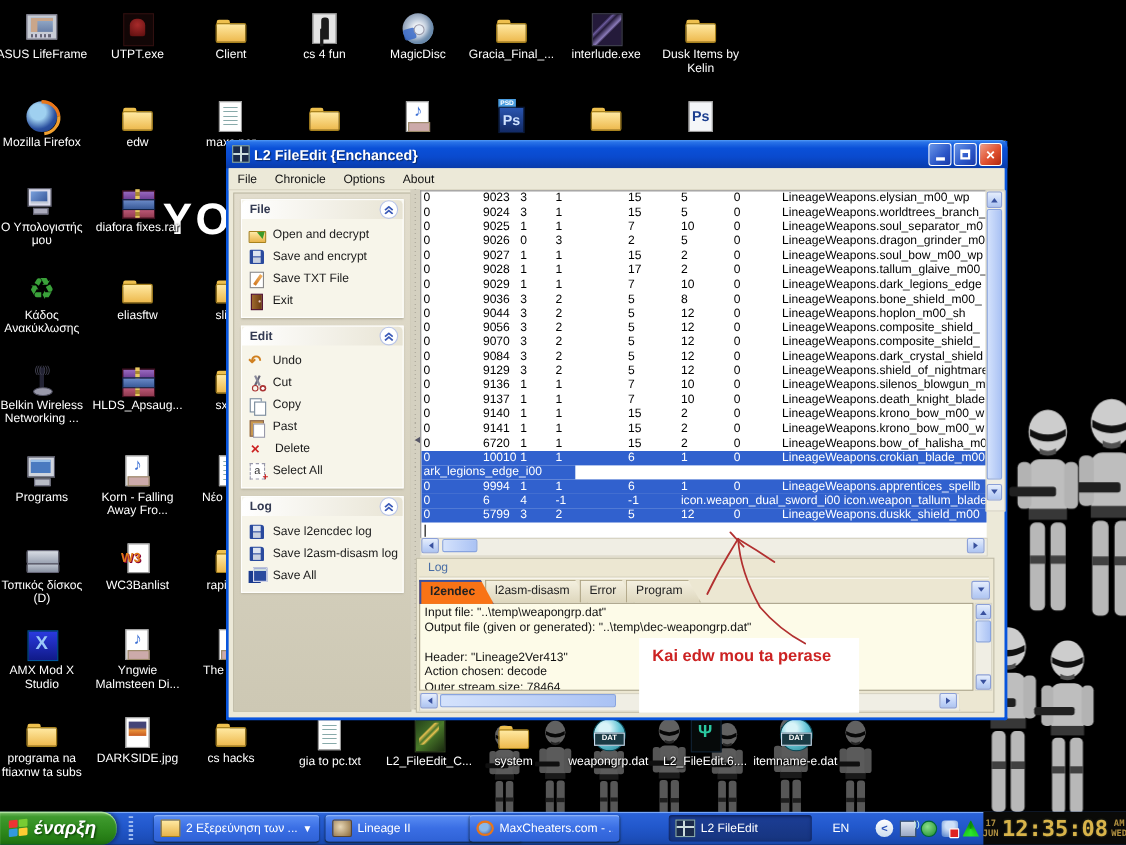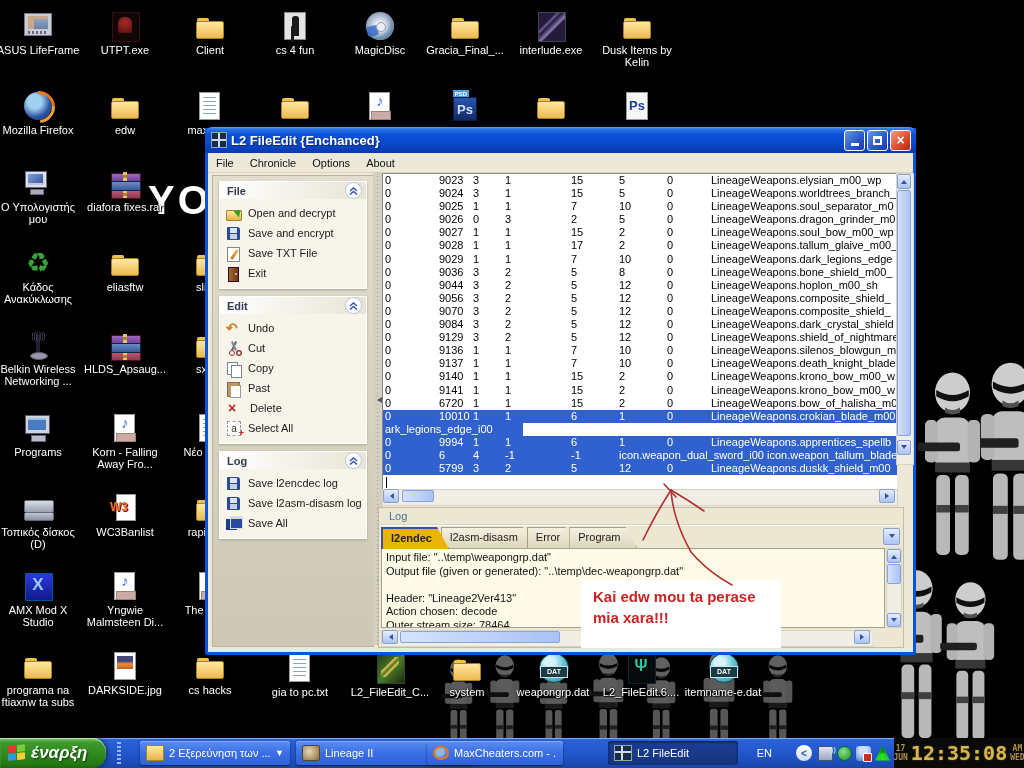--- a/index.html
+++ b/index.html
@@ -149,21 +149,21 @@
   .sb-thumb{position:absolute;background:linear-gradient(90deg,#d4e2fc,#aac2f4);border:1px solid #88a4e0;border-radius:2px;box-sizing:border-box;}
   .sb-h{position:absolute;background:#f0eee4;border:1px solid #d8d4c4;height:15px;}
   
   .logpanel{position:absolute;left:170px;top:379px;width:524px;height:139px;background:#ece7d2;border:1px solid #c0bca8;}
   .log-lbl{position:absolute;left:10px;top:2px;font-size:11px;color:#4a6ea5;}
   .log-rule{position:absolute;left:2px;top:16px;width:518px;height:1px;background:#d8d4c0;box-shadow:0 1px 0 #fff;}
   .tabs{position:absolute;left:2px;top:19px;height:20px;display:flex;}
   .tab{position:relative;height:20px;padding:0 16px 0 8px;font-size:11px;line-height:19px;color:#222;margin-right:-8px;
        background:linear-gradient(180deg,#f4f0e0,#ddd6bc);border:1px solid #a89e7e;border-bottom:none;
        clip-path:polygon(0 0,calc(100% - 12px) 0,100% 100%,0 100%);}
-  .tab.active{background:#eab308;font-weight:bold;border-color:#39519e;border-width:2px 1px 0 2px;z-index:3;}
+  .tab.active{background:#f97316;font-weight:bold;border-color:#39519e;border-width:2px 1px 0 2px;z-index:3;}
   .log-chev{position:absolute;right:3px;top:20px;width:17px;height:17px;}
   .log-body{position:absolute;left:2px;top:40px;width:504px;height:80px;background:#fdfbe8;border:1px solid #a8a088;
        font-size:11px;line-height:13.5px;color:#111;padding:2px 4px;box-sizing:border-box;overflow:hidden;white-space:pre;}
   .logsb-v{position:absolute;left:507px;top:40px;width:16px;height:80px;background:#f0eee4;border:1px solid #d8d4c4;box-sizing:border-box;}
   .logsb-h{left:2px;top:122px;width:490px;}
   .log-corner{position:absolute;left:493px;top:122px;width:30px;height:15px;background:#ece7d2;}
   
   #annot{position:absolute;left:373px;top:452px;width:200px;height:68px;background:#fff;z-index:30;padding:6px 0 0 12px;box-sizing:border-box;}
   #annot div{font-size:15px;line-height:21px;font-weight:bold;color:#cc2222;}
   #redink{position:absolute;left:0;top:0;z-index:31;pointer-events:none;}
@@ -936,21 +936,20 @@
         <div class="sb-thumb" style="left:18px;top:0px;width:160px;height:12px;"></div>
         <div class="sb-btn" style="left:472px;top:-1px;width:16px;height:14px;">
             <span class="tri right"></span>
           </div>
       </div>
       <div class="log-corner"></div>
     </div>
 
     <div id="annot">
       <div>Kai edw mou ta perase</div>
-      <div>mia xara!!!</div>
     </div>
     <svg id="redink" width="705" height="524">
       <g fill="none" stroke="#b23030" stroke-width="1.6" stroke-linecap="round">
         <path d="M463,362 Q447,387 435,412"></path>
         <path d="M463,362 Q480,372 496,383"></path>
         <path d="M463,362 Q465,392 483,424 Q500,444 524,457"></path>
         <path d="M456,356 L468,369"></path>
       </g>
     </svg>
   </div>

